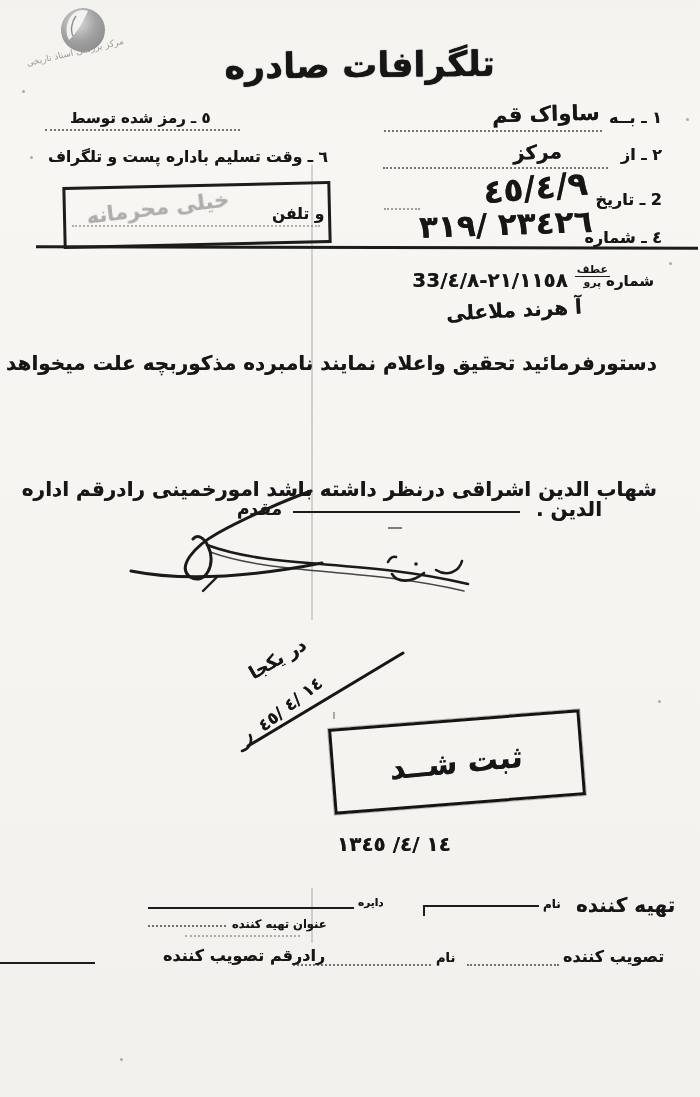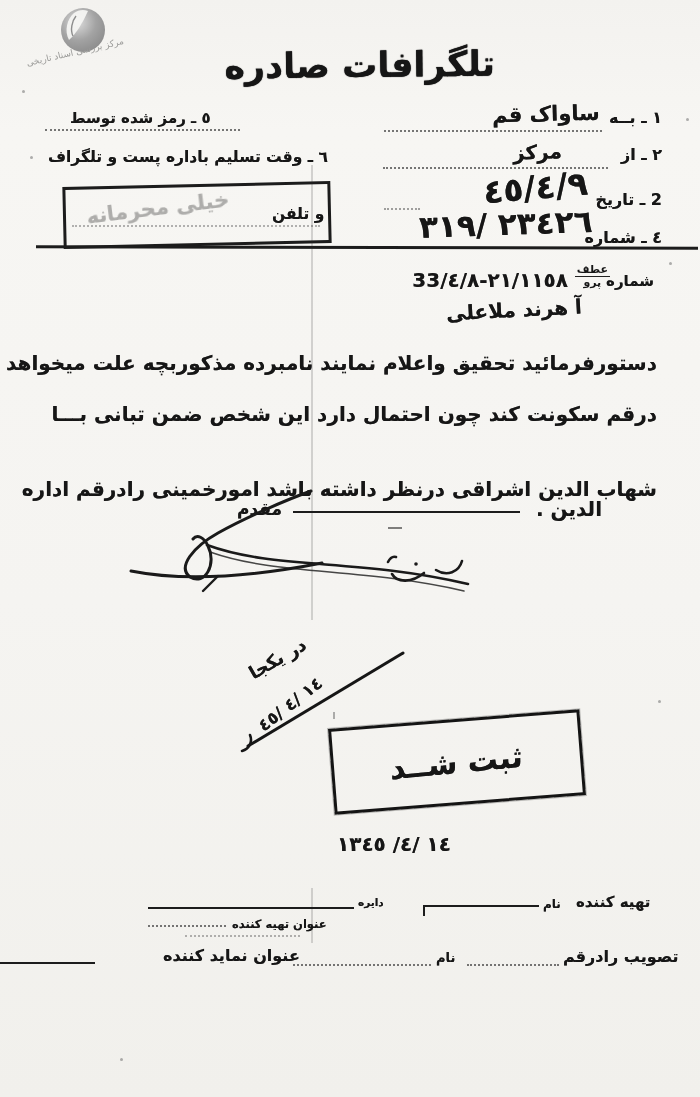--- a/index.html
+++ b/index.html
@@ -82,21 +82,20 @@
 
   <div class="abs lbl" style="right:46px;top:272px;font-size:15px;">شماره</div>
   <div class="abs stack" style="right:90px;top:264px;">
     <div class="top">عطف</div>
     <div>پرو</div>
   </div>
   <div class="abs lbl num-ltr" style="right:132px;top:268px;font-size:20px;letter-spacing:1px;">33/٤/٨-٢١/١١٥٨</div>
   <div class="abs hand" style="right:118px;top:298px;font-size:20px;transform:rotate(-3deg);">آ هرند ملاعلی</div>
 
   <div class="abs body-line" style="left:45px;top:348px;">دستورفرمائید تحقیق واعلام نمایند نامبرده مذکوربچه علت میخواهد</div>
-  <div class="abs body-line" style="left:45px;top:399px;">درقم سکونت کند چون احتمال دارد این شخص ضمن تبانی بـــا</div>
   <div class="abs body-line" style="left:45px;top:474px;">شهاب الدین اشراقی درنظر داشته باشد امورخمینی رادرقم اداره</div>
 
   <div class="abs lbl" style="right:98px;top:497px;font-size:20px;">الدین .</div>
   <div class="abs hline" style="left:293px;top:511px;width:227px;height:2px;"></div>
   <div class="abs lbl" style="left:237px;top:499px;font-size:17px;">مقدم</div>
   <div class="abs hline" style="left:388px;top:527px;width:14px;opacity:.55;"></div>
 
   <div class="abs" style="left:115px;top:487px;">
     <svg width="360" height="115" viewBox="0 0 360 115" fill="none" stroke="#1a1a1a" stroke-linecap="round">
       <path d="M196,4 C168,14 128,32 103,46 C78,60 62,80 75,90 C90,99 102,77 93,59 C89,50 82,47 78,52" stroke-width="3"></path>
@@ -116,35 +115,35 @@
     </svg>
   </div>
   <div class="abs hand" style="left:246px;top:648px;font-size:18px;transform:rotate(-30deg);">در یکجا</div>
   <div class="abs hand num-ltr" style="left:252px;top:694px;font-size:17px;letter-spacing:3px;transform:rotate(-38deg);">٤٥/ ٤/ ١٤</div>
 
   <div class="abs stamp-frame" style="left:331px;top:719px;width:246px;height:80px;transform:rotate(-4.5deg);">
     <span class="hand" style="font-size:30px;letter-spacing:5px;transform:rotate(-1deg) skewX(-4deg);">ثبت شــد</span>
   </div>
   <div class="abs hand num-ltr" style="left:337px;top:832px;font-size:20px;letter-spacing:2px;">١٣٤٥ /٤/ ١٤</div>
 
-  <div class="abs lbl" style="left:576px;top:893px;font-size:15px;">تهیه کننده</div>
+  <div class="abs lbl" style="left:576px;top:893px;font-size:20px;">تهیه کننده</div>
   <div class="abs lbl" style="left:543px;top:897px;font-size:12px;">نام</div>
   <div class="abs hline" style="left:423px;top:905px;width:116px;"></div>
   <div class="abs" style="left:423px;top:905px;width:2px;height:11px;background:#1c1c1c;"></div>
   <div class="abs lbl" style="left:358px;top:896px;font-size:10.5px;">دایره</div>
   <div class="abs hline" style="left:148px;top:907px;width:206px;"></div>
   <div class="abs lbl" style="left:232px;top:917px;font-size:11.5px;">عنوان تهیه کننده</div>
   <div class="abs dots" style="left:148px;top:925px;width:78px;"></div>
   <div class="abs dots" style="left:185px;top:935px;width:115px;opacity:.4;"></div>
 
-  <div class="abs lbl" style="left:563px;top:947px;font-size:16px;">تصویب رادرقم</div>
+  <div class="abs lbl" style="left:563px;top:947px;font-size:16px;">تصویب کننده</div>
   <div class="abs dots" style="left:467px;top:964px;width:92px;"></div>
   <div class="abs lbl" style="left:436px;top:950px;font-size:13px;">نام</div>
   <div class="abs dots" style="left:293px;top:964px;width:138px;"></div>
-  <div class="abs lbl" style="left:163px;top:946px;font-size:16px;">عنوان نماید کننده</div>
+  <div class="abs lbl" style="left:163px;top:946px;font-size:16px;">رادرقم تصویب کننده</div>
   <div class="abs hline" style="left:0px;top:962px;width:95px;"></div>
 
   <div class="speck" style="left:30px;top:156px;"></div>
   <div class="speck" style="left:686px;top:118px;"></div>
   <div class="speck" style="left:22px;top:90px;"></div>
   <div class="speck" style="left:669px;top:262px;"></div>
   <div class="speck" style="left:120px;top:1058px;"></div>
   <div class="speck" style="left:658px;top:700px;"></div>
   <div class="speck" style="left:333px;top:712px;width:2px;height:7px;border-radius:0;"></div>
 

